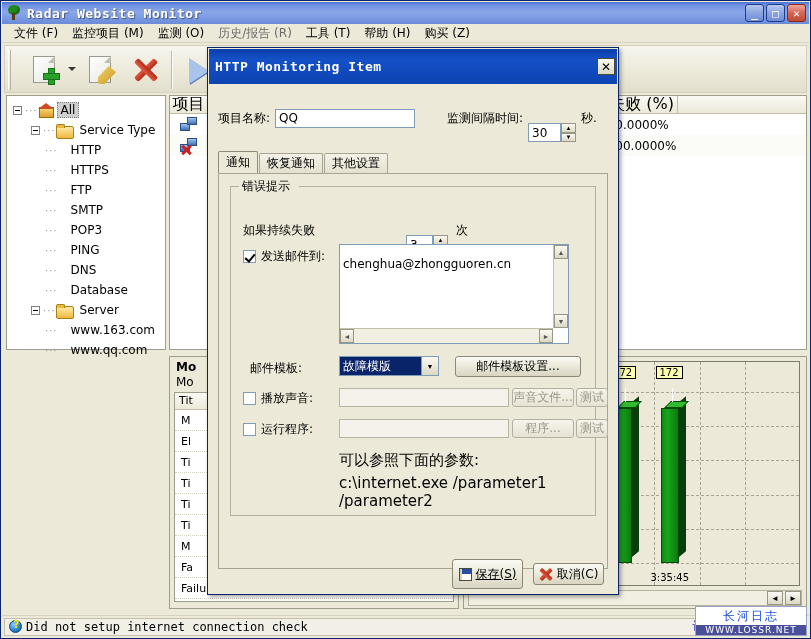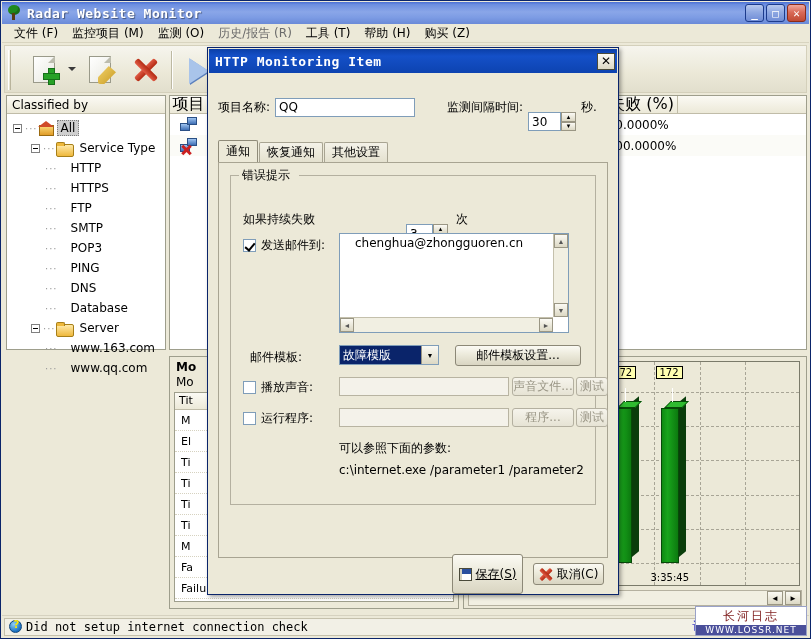--- a/index.html
+++ b/index.html
@@ -313,34 +313,34 @@
   .globe:after {
     content: "?"; position: absolute; left: 0; top: -2px; width: 13px;
     text-align: center; color: #ffe800; font-size: 10px; font-weight: bold;
     font-family: "DejaVu Sans", sans-serif;
   }
   .watermark {
     position: absolute; right: 3px; bottom: 2px; width: 112px; height: 30px;
     background: #ffffff; border: 1px solid #9aa2c8; z-index: 60;
     display: flex; flex-direction: column; align-items: center; justify-content: center;
   }
-  .wm1 { color: #7f1d1d; font-size: 12px; font-family: "DejaVu Sans", sans-serif; letter-spacing: 2px; }
+  .wm1 { color: #1d4ed8; font-size: 12px; font-family: "DejaVu Sans", sans-serif; letter-spacing: 2px; }
   .wm2 {
     width: 100%; text-align: center; background: #4a4f9a; color: #fff;
     font-size: 9px; letter-spacing: 1px; font-family: "DejaVu Sans", sans-serif;
   }
 
   
   .dialog {
     position: absolute; left: 206px; top: 46px; width: 412px; height: 548px;
     background: #ece9d8; border: 1px solid #0a246a;
     box-shadow: 2px 2px 4px rgba(0,0,0,.35); z-index: 50;
   }
   .dlg-title {
-    height: 24px; margin: 1px;
+    height: 35px; margin: 1px;
     background: linear-gradient(180deg,#0b3fa8,#1450c8 30%,#0d43b0);
     display: flex; align-items: center; justify-content: space-between;
   }
   .dlg-title-text {
     color: #fff; font-weight: bold; font-size: 13px; padding-left: 6px;
     font-family: "DejaVu Sans Mono", monospace; letter-spacing: .5px;
   }
   .dlg-close {
     width: 18px; height: 17px; margin-right: 2px;
     background: linear-gradient(180deg,#fbfaf4,#dcd8c4);
@@ -430,41 +430,40 @@
   }
   .combo .cbtn {
     width: 17px; background: linear-gradient(180deg,#fbfaf4,#dcd8c4);
     border-left: 1px solid #9a9684; display: flex; align-items: center;
     justify-content: center; font-size: 7px;
   }
   .memo {
     position: absolute; background: #fff; border: 1px solid #7f9db9;
   }
   .memo .mtext {
-    position: absolute; left: 3px; top: 2px; font-size: 12px;
-    font-family: "DejaVu Sans", sans-serif;
-    margin-left: 12px;
+    position: absolute; left: 3px; top: 12px; font-size: 12px;
+    font-family: "DejaVu Sans", sans-serif;
   }
   .memo .vsb {
     position: absolute; right: 0; top: 0; bottom: 15px; width: 15px;
     background: #f1efe2; border-left: 1px solid #c4c0ac;
     display: flex; flex-direction: column; justify-content: space-between;
   }
   .memo .hsb {
     position: absolute; left: 0; right: 15px; bottom: 0; height: 15px;
     background: #f1efe2; border-top: 1px solid #c4c0ac;
     display: flex; justify-content: space-between;
   }
   .sb-arrow {
     width: 14px; height: 14px; background: linear-gradient(180deg,#fbfaf4,#dcd8c4);
     border: 1px solid #9a9684; display: flex; align-items: center;
     justify-content: center; font-size: 7px; flex: none; color: #555;
   }
   .hint {
-    position: absolute; font-size: 12px; font-family: "DejaVu Sans", sans-serif;
+    position: absolute; font-size: 15px; font-family: "DejaVu Sans", sans-serif;
   }
   .dlg-footer {
     position: absolute; left: 0; right: 0; bottom: 0; height: 40px;
     display: flex; align-items: center; padding: 0 14px; gap: 10px;
   }
   .save-ico {
     width: 13px; height: 13px; background: #d8d4c0; border: 1px solid #4a4a3a;
     position: relative;
   }
   .save-ico:before {
@@ -523,21 +522,20 @@
     <div class="tb-btn" style="left:122px;">
       <div class="red-x"></div>
     </div>
     <div class="tb-sep" style="left:166px;"></div>
     <div class="tb-btn" style="left:176px;">
       <div class="ico-play"></div>
     </div>
   </div>
 
   <div class="tree-panel">
-    <div class="tree-head">Classified by</div>
     <div class="tree-body">
 
       <div class="tnode" style="padding-left:6px;">
         <div class="exp"></div>
         <span class="dots">···</span>
         <div class="ico-home"></div>
         <span class="tlabel sel">All</span>
       </div>
 
       <div class="tnode" style="padding-left:24px;">
@@ -832,21 +830,21 @@
         <div class="btn dim" style="position:absolute;left:281px;top:233px;width:62px;height:19px;">程序...</div>
         <div class="btn dim" style="position:absolute;left:345px;top:233px;width:32px;height:19px;">测试</div>
 
         <div class="hint" style="left:108px;top:265px;">可以参照下面的参数:</div>
         <div class="hint" style="left:108px;top:288px;">c:\internet.exe /parameter1 /parameter2</div>
       </div>
     </div>
 
     <div class="dlg-footer">
       <div style="flex:1;"></div>
-      <div class="btn" style="width:71px;height:40px;text-decoration:underline;">
+      <div class="btn" style="width:71px;height:30px;text-decoration:underline;">
         <span class="save-ico"></span>
         <span>保存(S)</span>
       </div>
       <div class="btn" style="width:71px;height:22px;">
         <span class="cancel-ico"></span>
         <span>取消(C)</span>
       </div>
     </div>
   </div>
 

